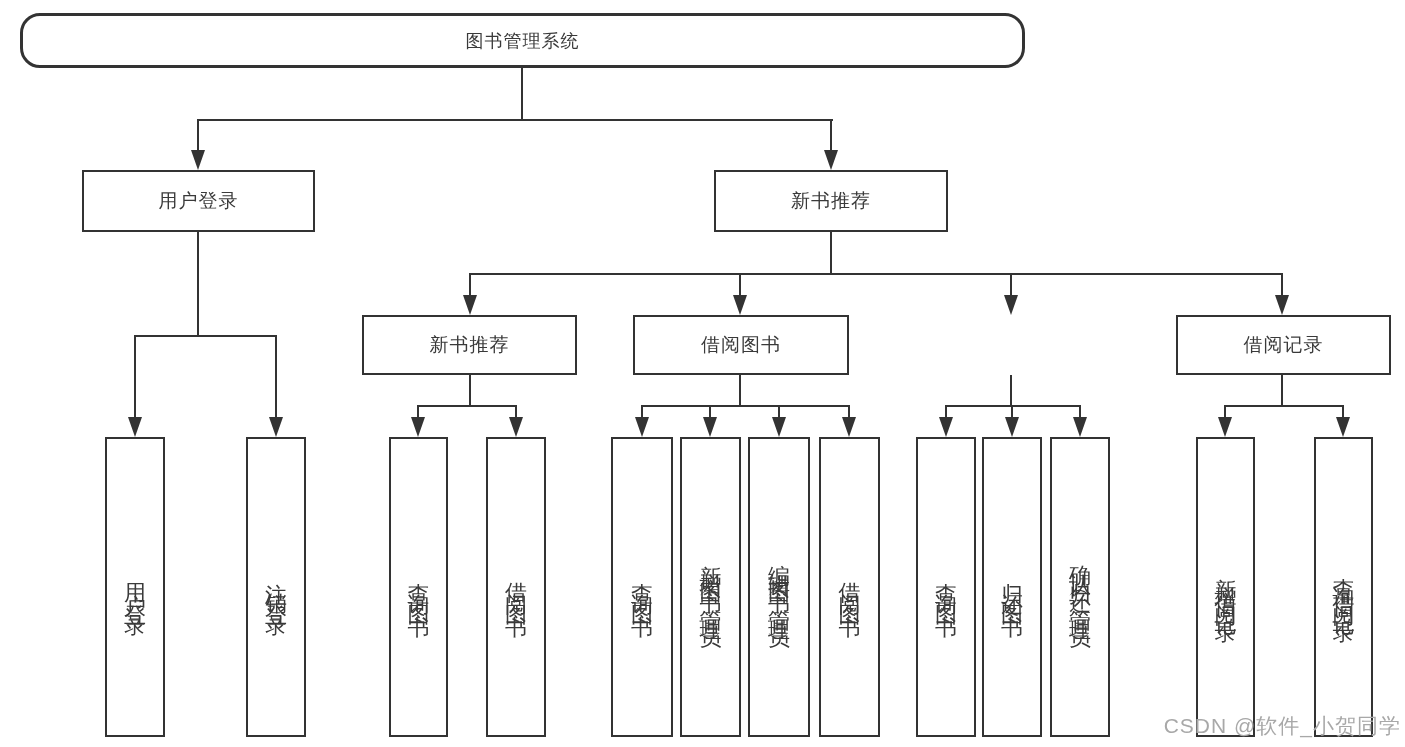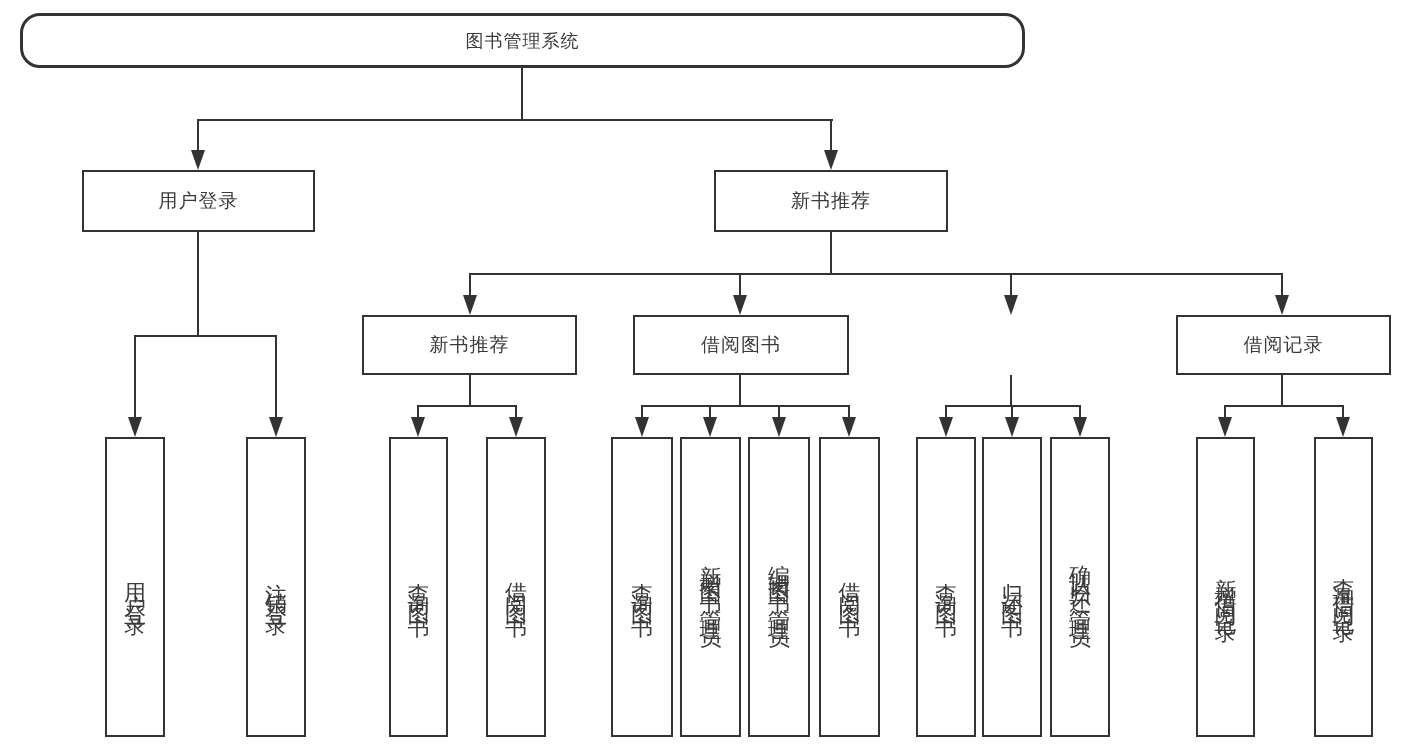--- a/index.html
+++ b/index.html
@@ -178,14 +178,15 @@
     <span class="long">确认归还（管理员）</span>
   </div>
 
   <div class="box v" style="left:1196px;top:437px;width:59px;height:300px;">
     <span class="long">新增借阅记录</span>
   </div>
   <div class="box v" style="left:1314px;top:437px;width:59px;height:300px;">
     <span class="long">查询借阅记录</span>
   </div>
 
+  <div class="watermark">CSDN @软件_小贺同学</div>
 
 </div>
 
 </body></html>

